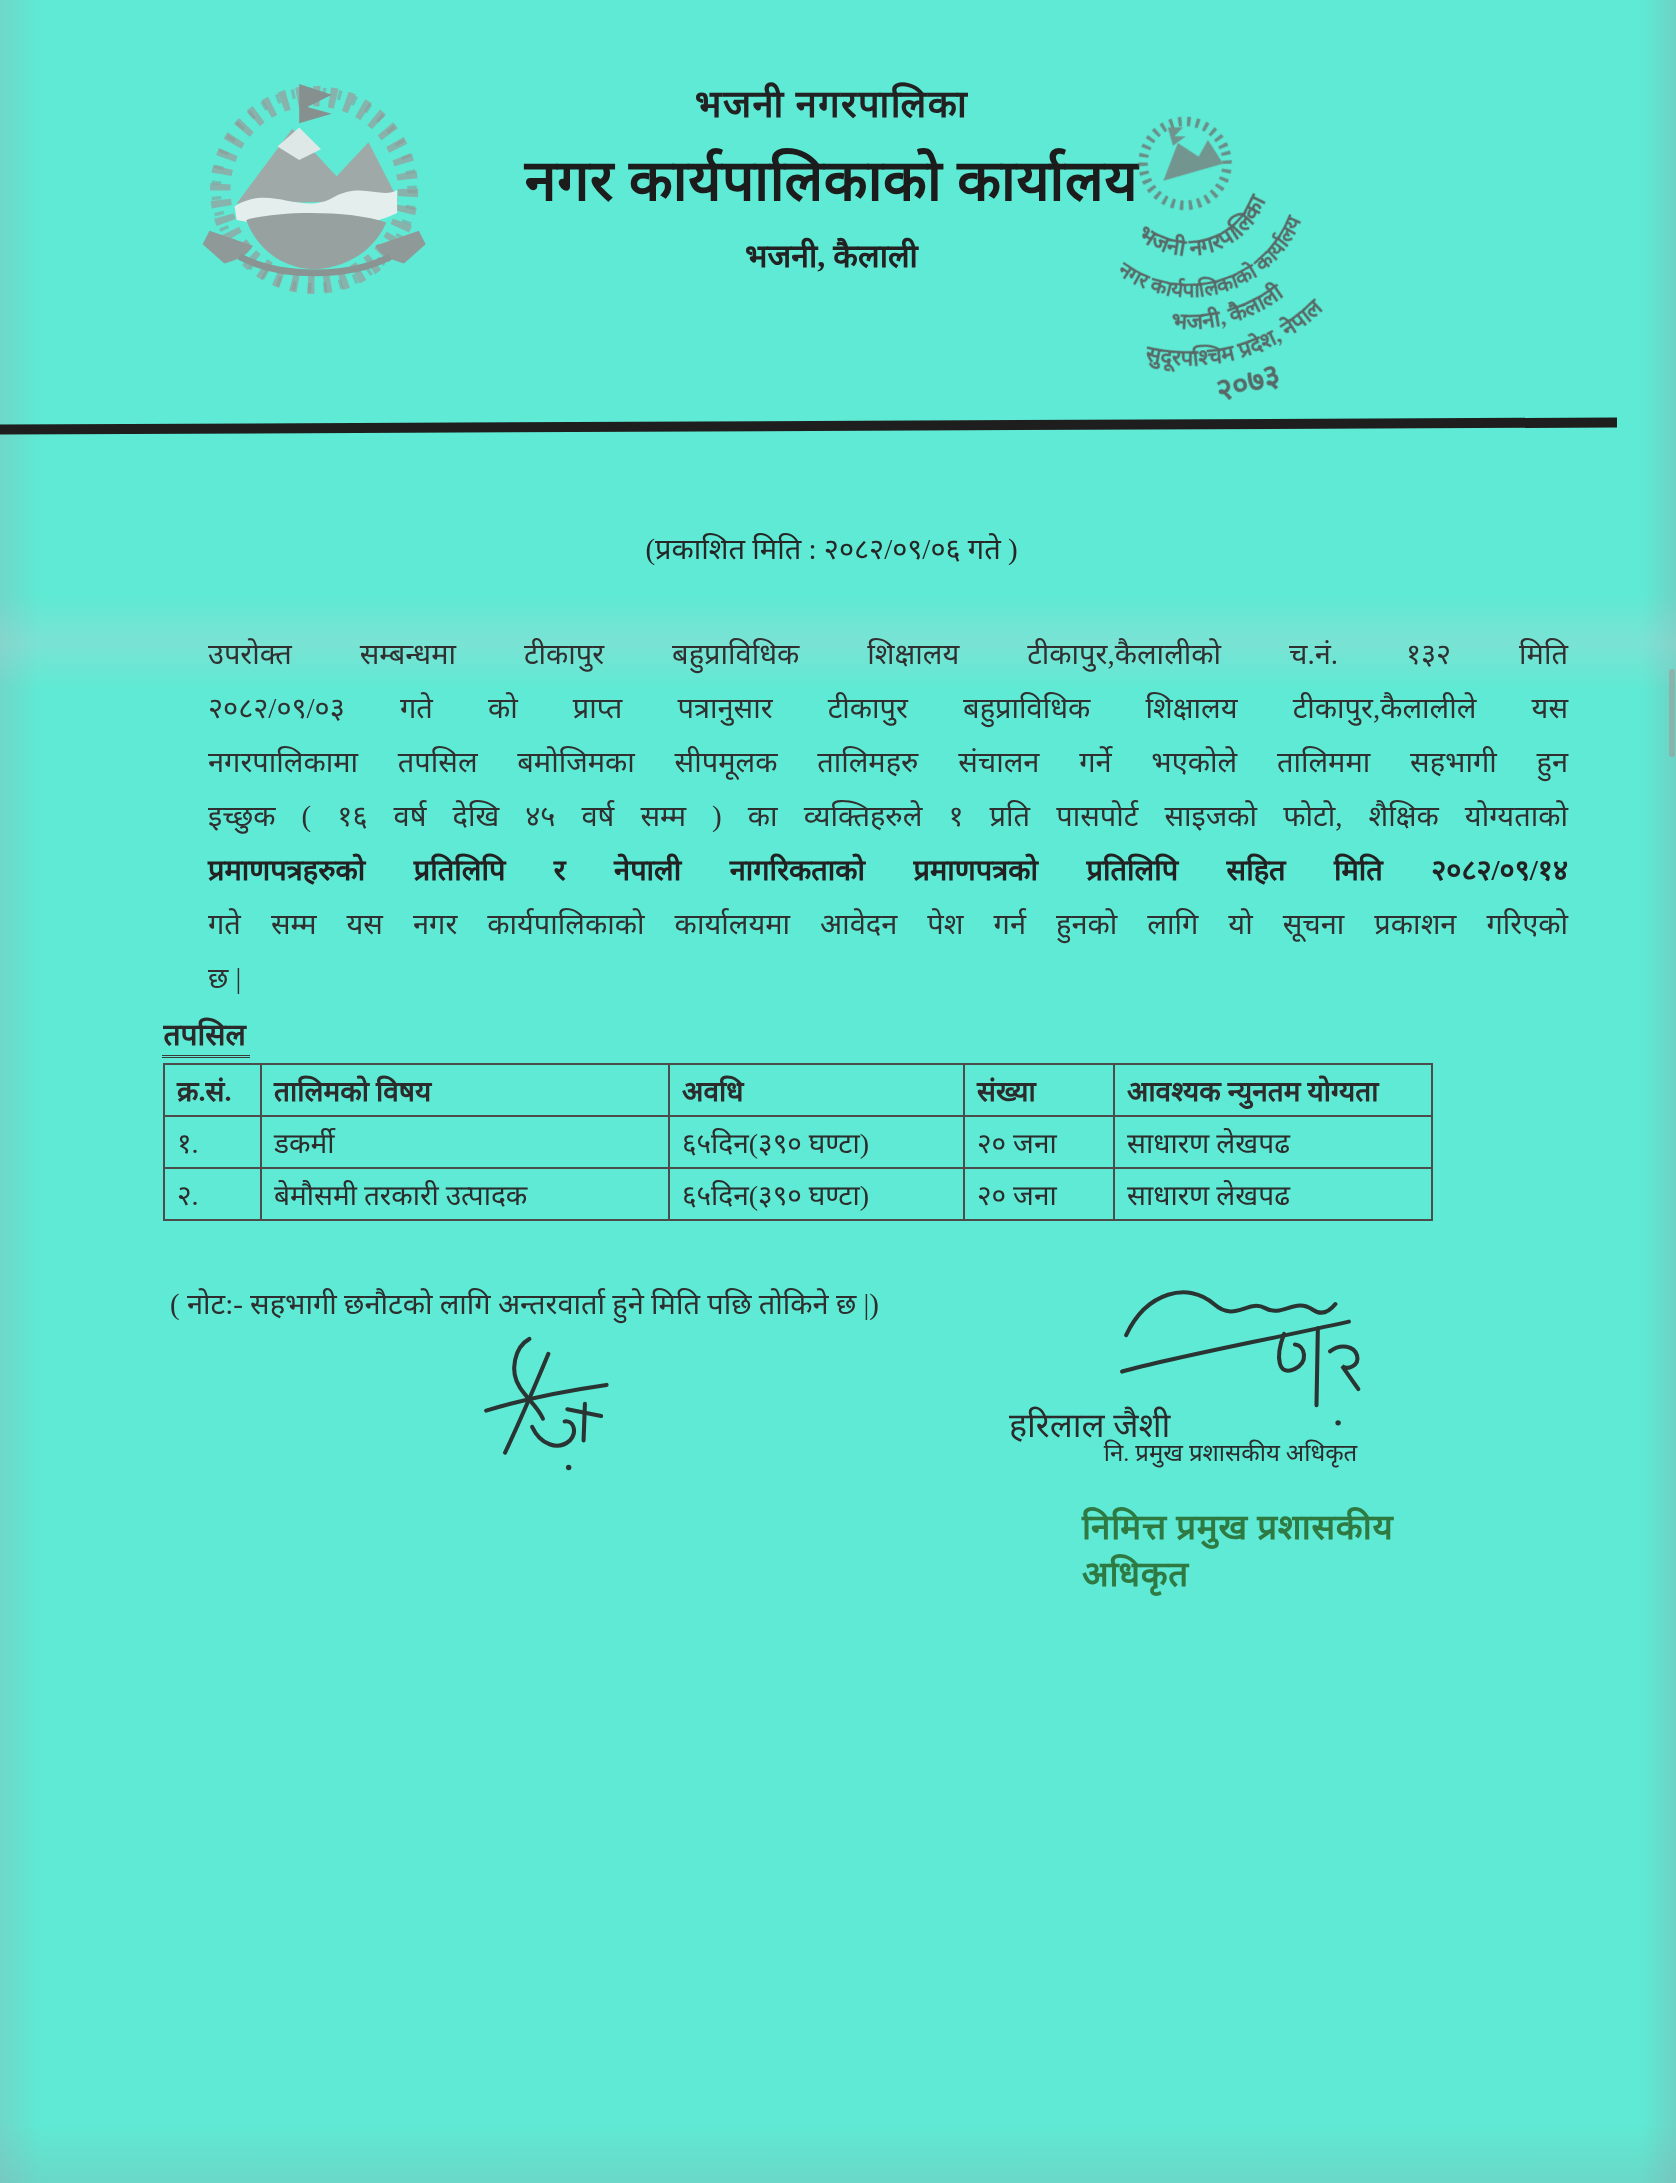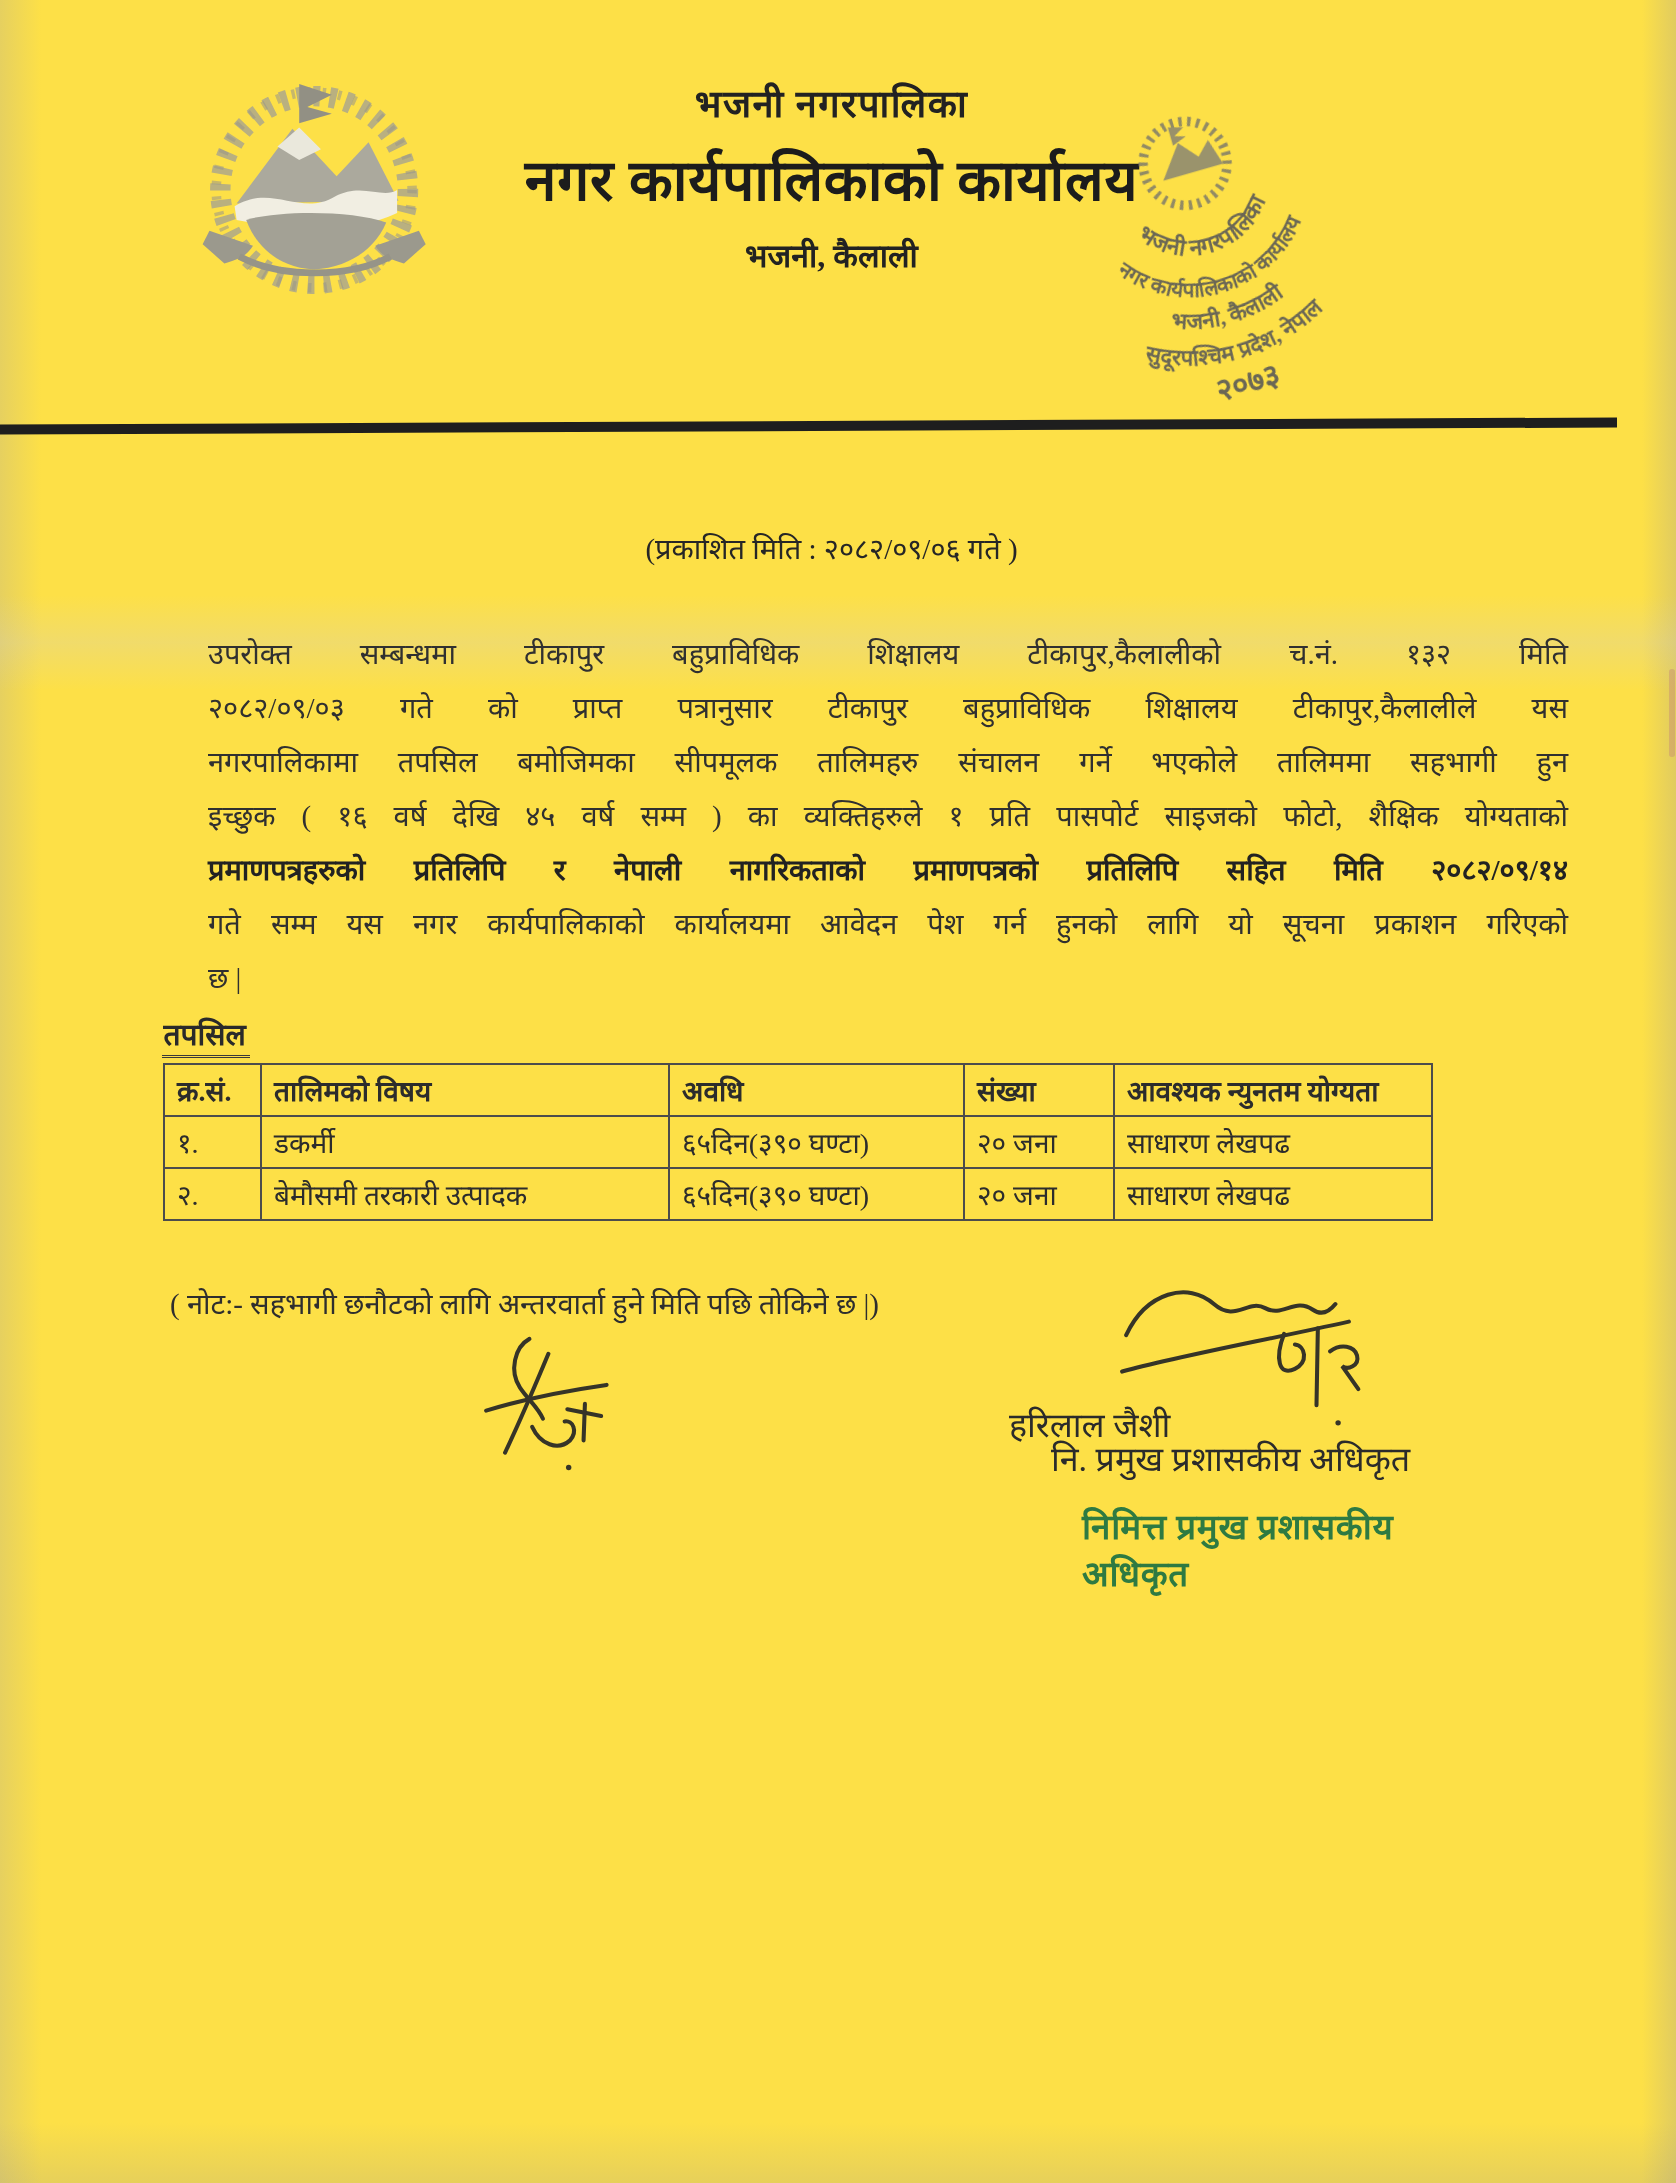--- a/index.html
+++ b/index.html
@@ -1,20 +1,20 @@
 <!DOCTYPE html>
 <html style="font-size:10.8px"><head>
 <meta charset="utf-8">
 <style>
   html,body{margin:0;padding:0;background:#dcdcde;}
   .page{
     position:relative;
     width:1676px;height:2183px;
     margin:0 auto;
-    background:#fde047;
+    background:#5eead4;
     overflow:hidden;
     font-family:"Liberation Serif","DejaVu Serif",serif;
     color:#2e2e2e;
   }
   
   .shade-left{position:absolute;left:0;top:0;width:41px;height:2183px;
     background:linear-gradient(90deg,rgba(160,160,168,.25),rgba(160,160,168,0));}
   .shade-right{position:absolute;right:0;top:0;width:34px;height:2183px;
     background:linear-gradient(270deg,rgba(150,150,160,.28),rgba(150,150,160,0));}
   .shade-bottom{position:absolute;left:0;bottom:0;width:1676px;height:61px;
@@ -63,21 +63,21 @@
 
   .note{position:absolute;left:170px;top:1283px;font-size:29px;color:#2e2e2e;}
 
   .sig-left{position:absolute;left:467px;top:1324px;width:156px;height:159px;opacity:.92;}
   .sig-right{position:absolute;left:1114px;top:1270px;width:270px;height:166px;opacity:.92;}
   .sig-left path,.sig-right path{fill:none;stroke:#262626;stroke-width:6;stroke-linecap:round;}
 
   .sig-name{position:absolute;left:1009px;top:1386px;width:338px;text-align:left;
     font-size:34px;color:#2b2b2b;margin-top:15px;}
   .sig-desg{position:absolute;left:1021px;top:1435px;width:419px;text-align:center;
-    font-size:34px;color:#2b2b2b;}
+    font-size:24px;color:#2b2b2b;}
   .green-stamp{position:absolute;left:1082px;top:1502px;width:379px;
     font-size:35px;font-weight:700;color:#2e7a42;filter:blur(0.3px);letter-spacing:0.7px;}
 </style>
 </head>
 <body>
 
 <div class="page">
 
   <div class="shade-left"></div>
   <div class="shade-right"></div>

